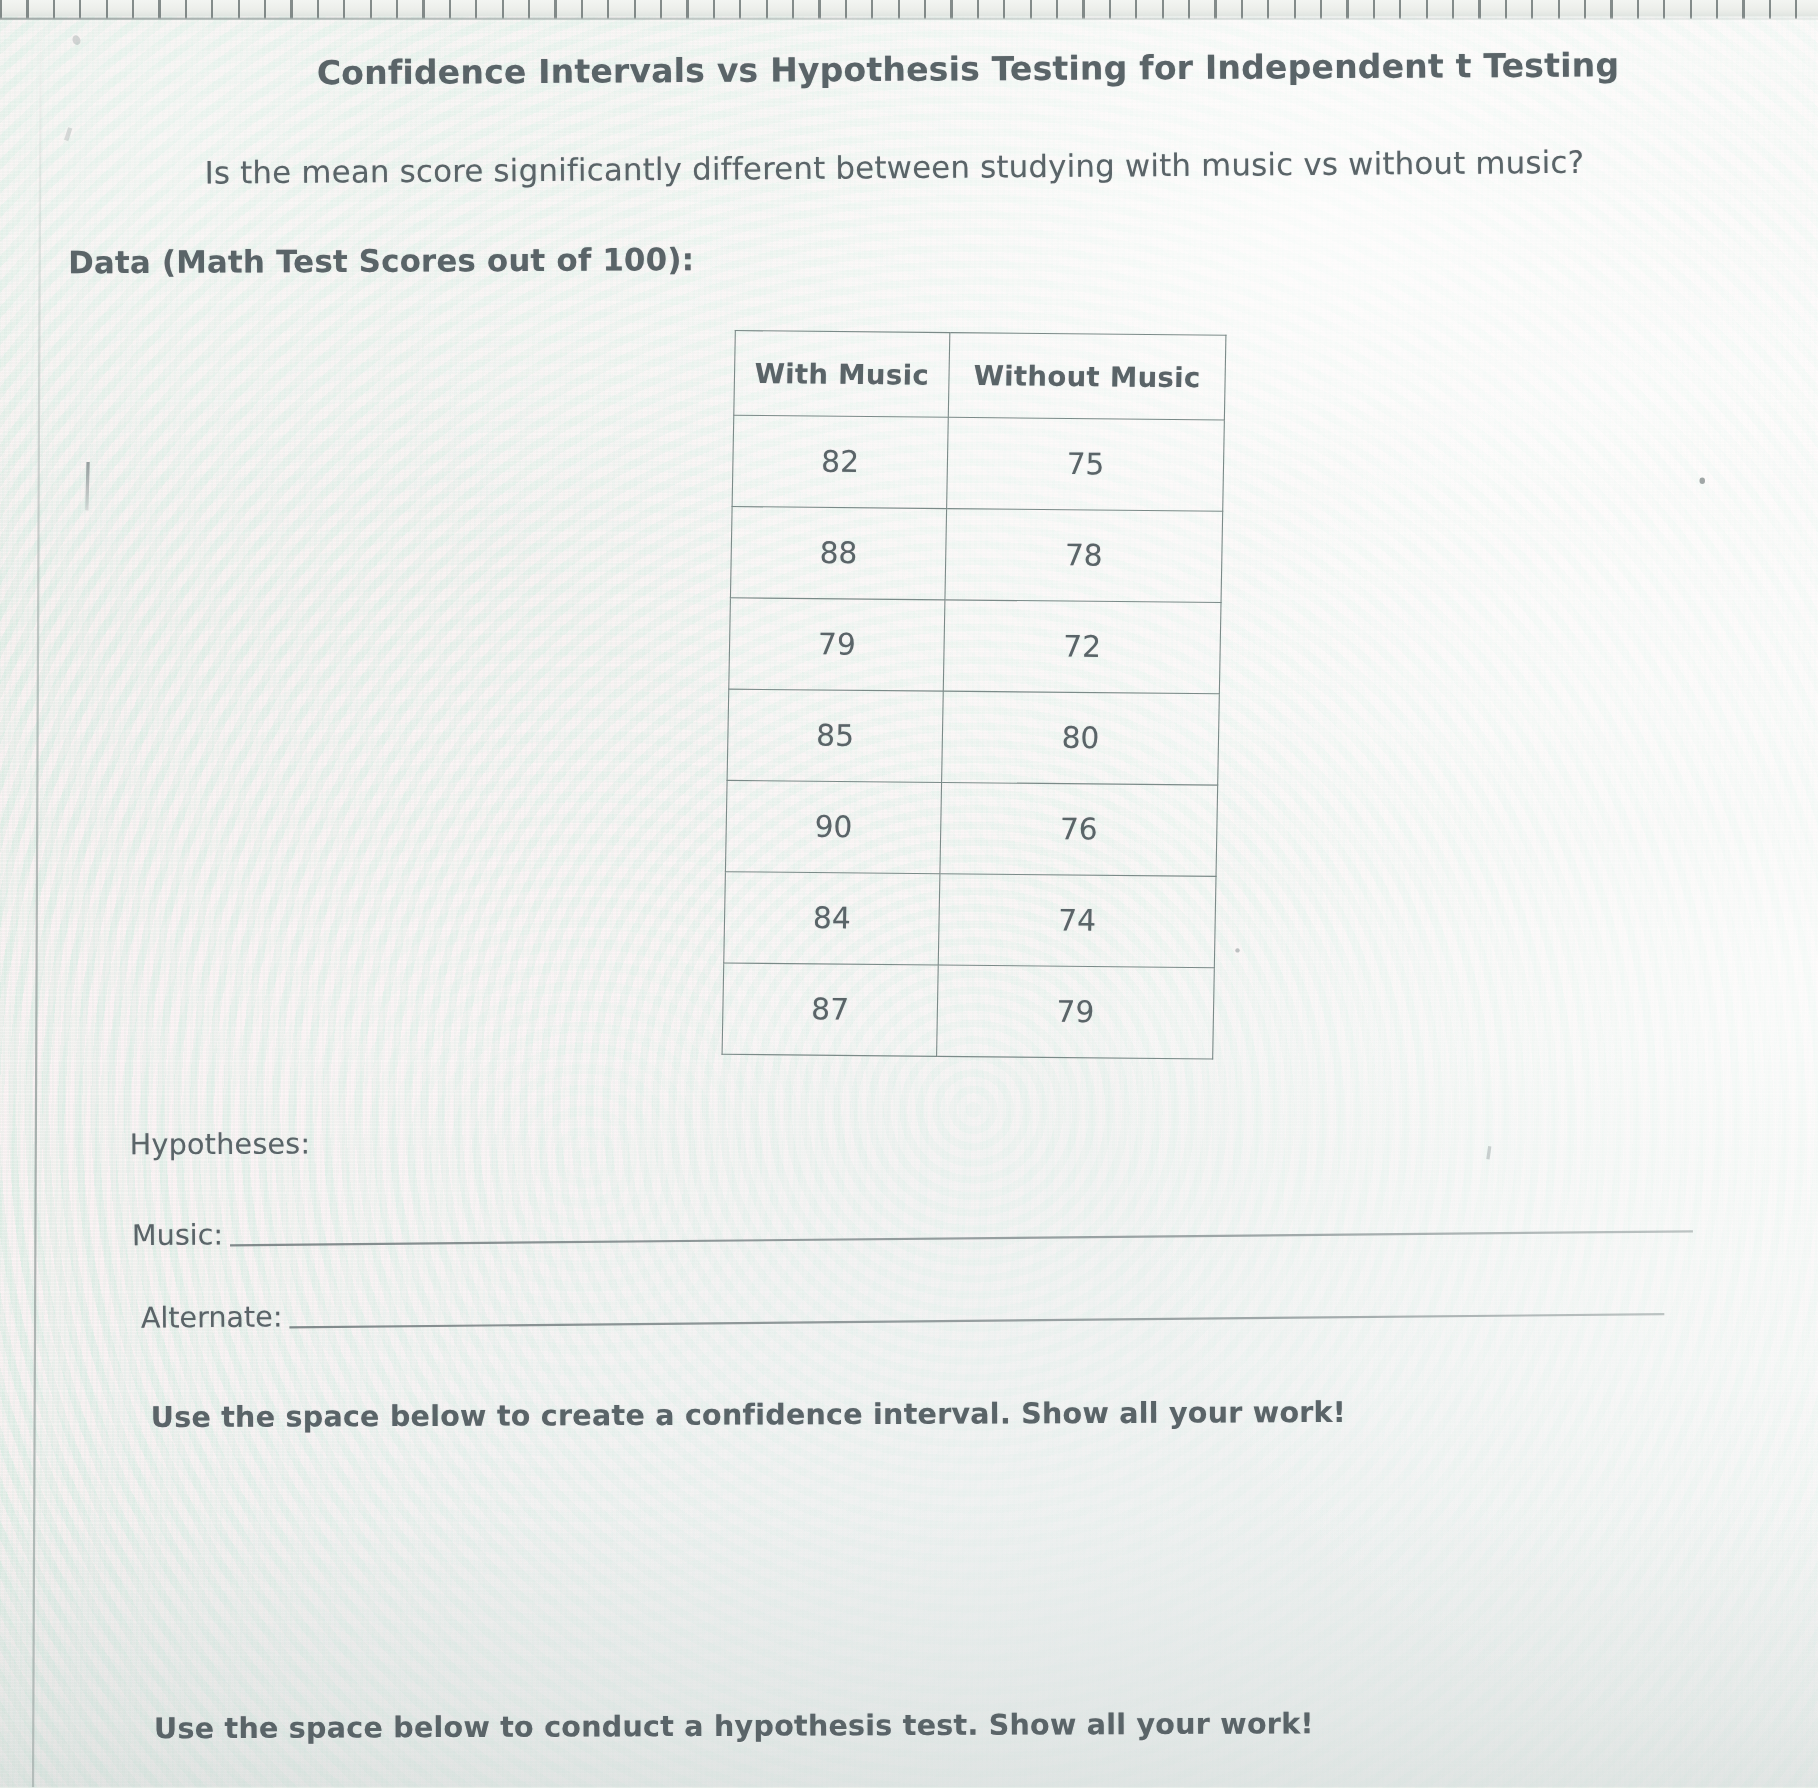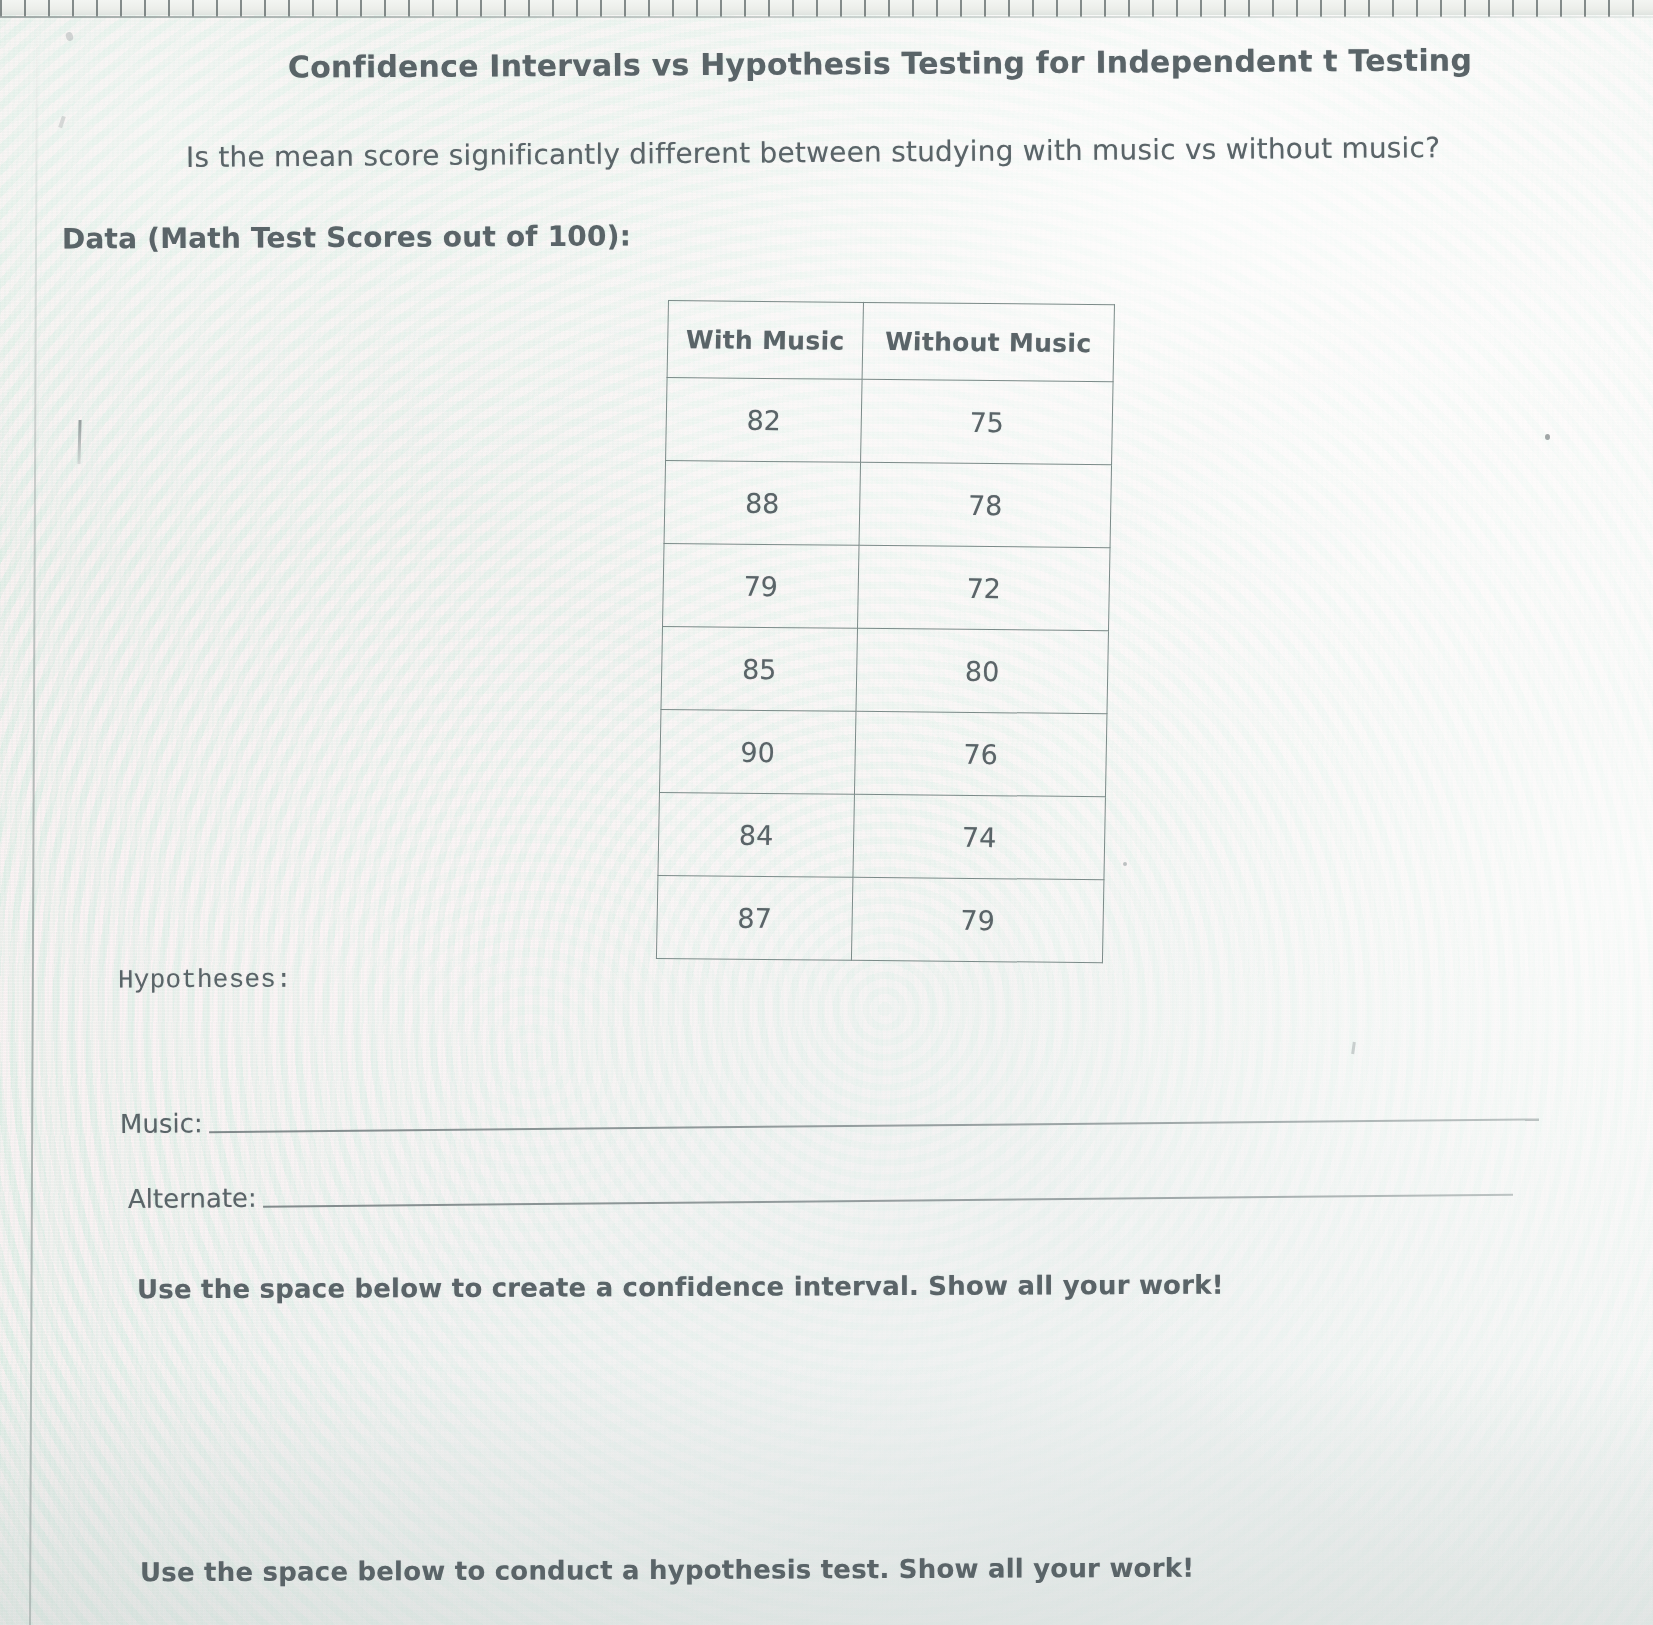--- a/index.html
+++ b/index.html
@@ -235,26 +235,25 @@
   }
   table.scores th:first-child,
   table.scores td:first-child { width: 192px; }
   table.scores th:last-child,
   table.scores td:last-child  { width: 248px; }
 
   
   .hyp-heading {
     position: absolute;
     left: 118px;
-    top: 965px;
+    top: 1026px;
     font-size: 26px;
     font-weight: 400;
     white-space: nowrap;
     transform: rotate(-0.3deg);
-    font-family: Liberation Mono, monospace;
   }
 
   .fill-row {
     position: absolute;
     display: flex;
     align-items: flex-end;
     white-space: nowrap;
     transform-origin: left center;
   }
   .fill-row .fl-label {

